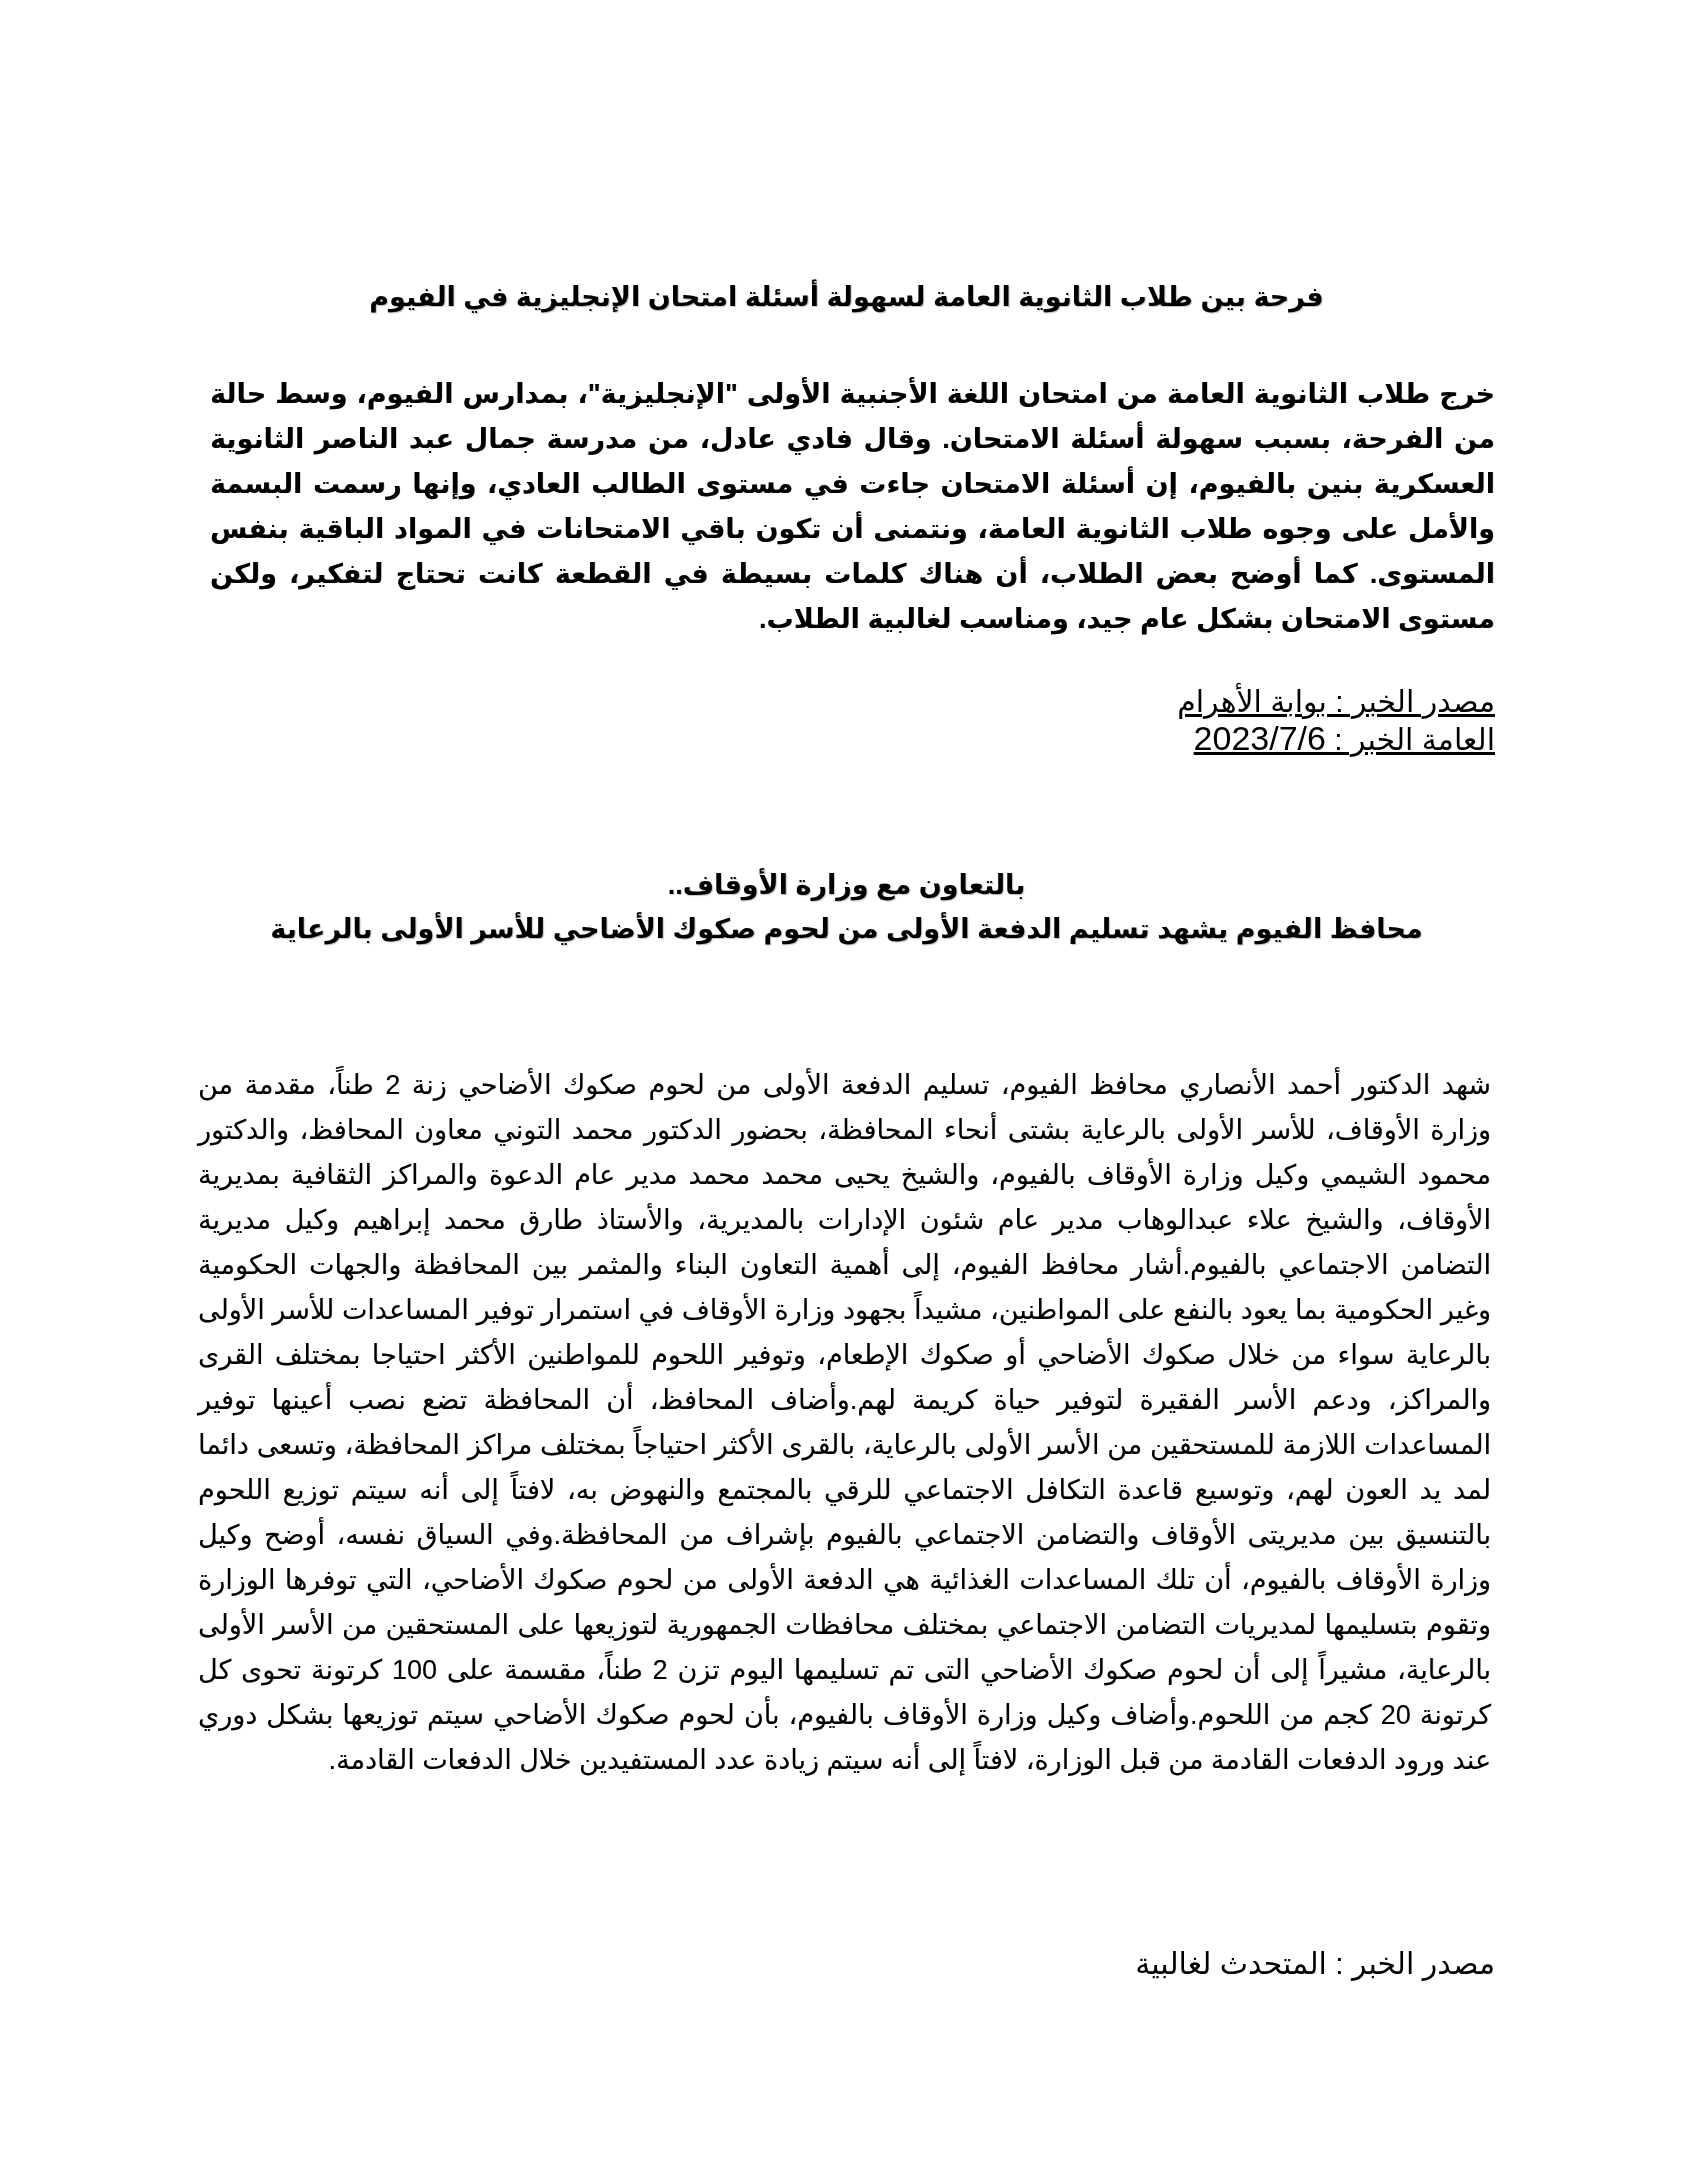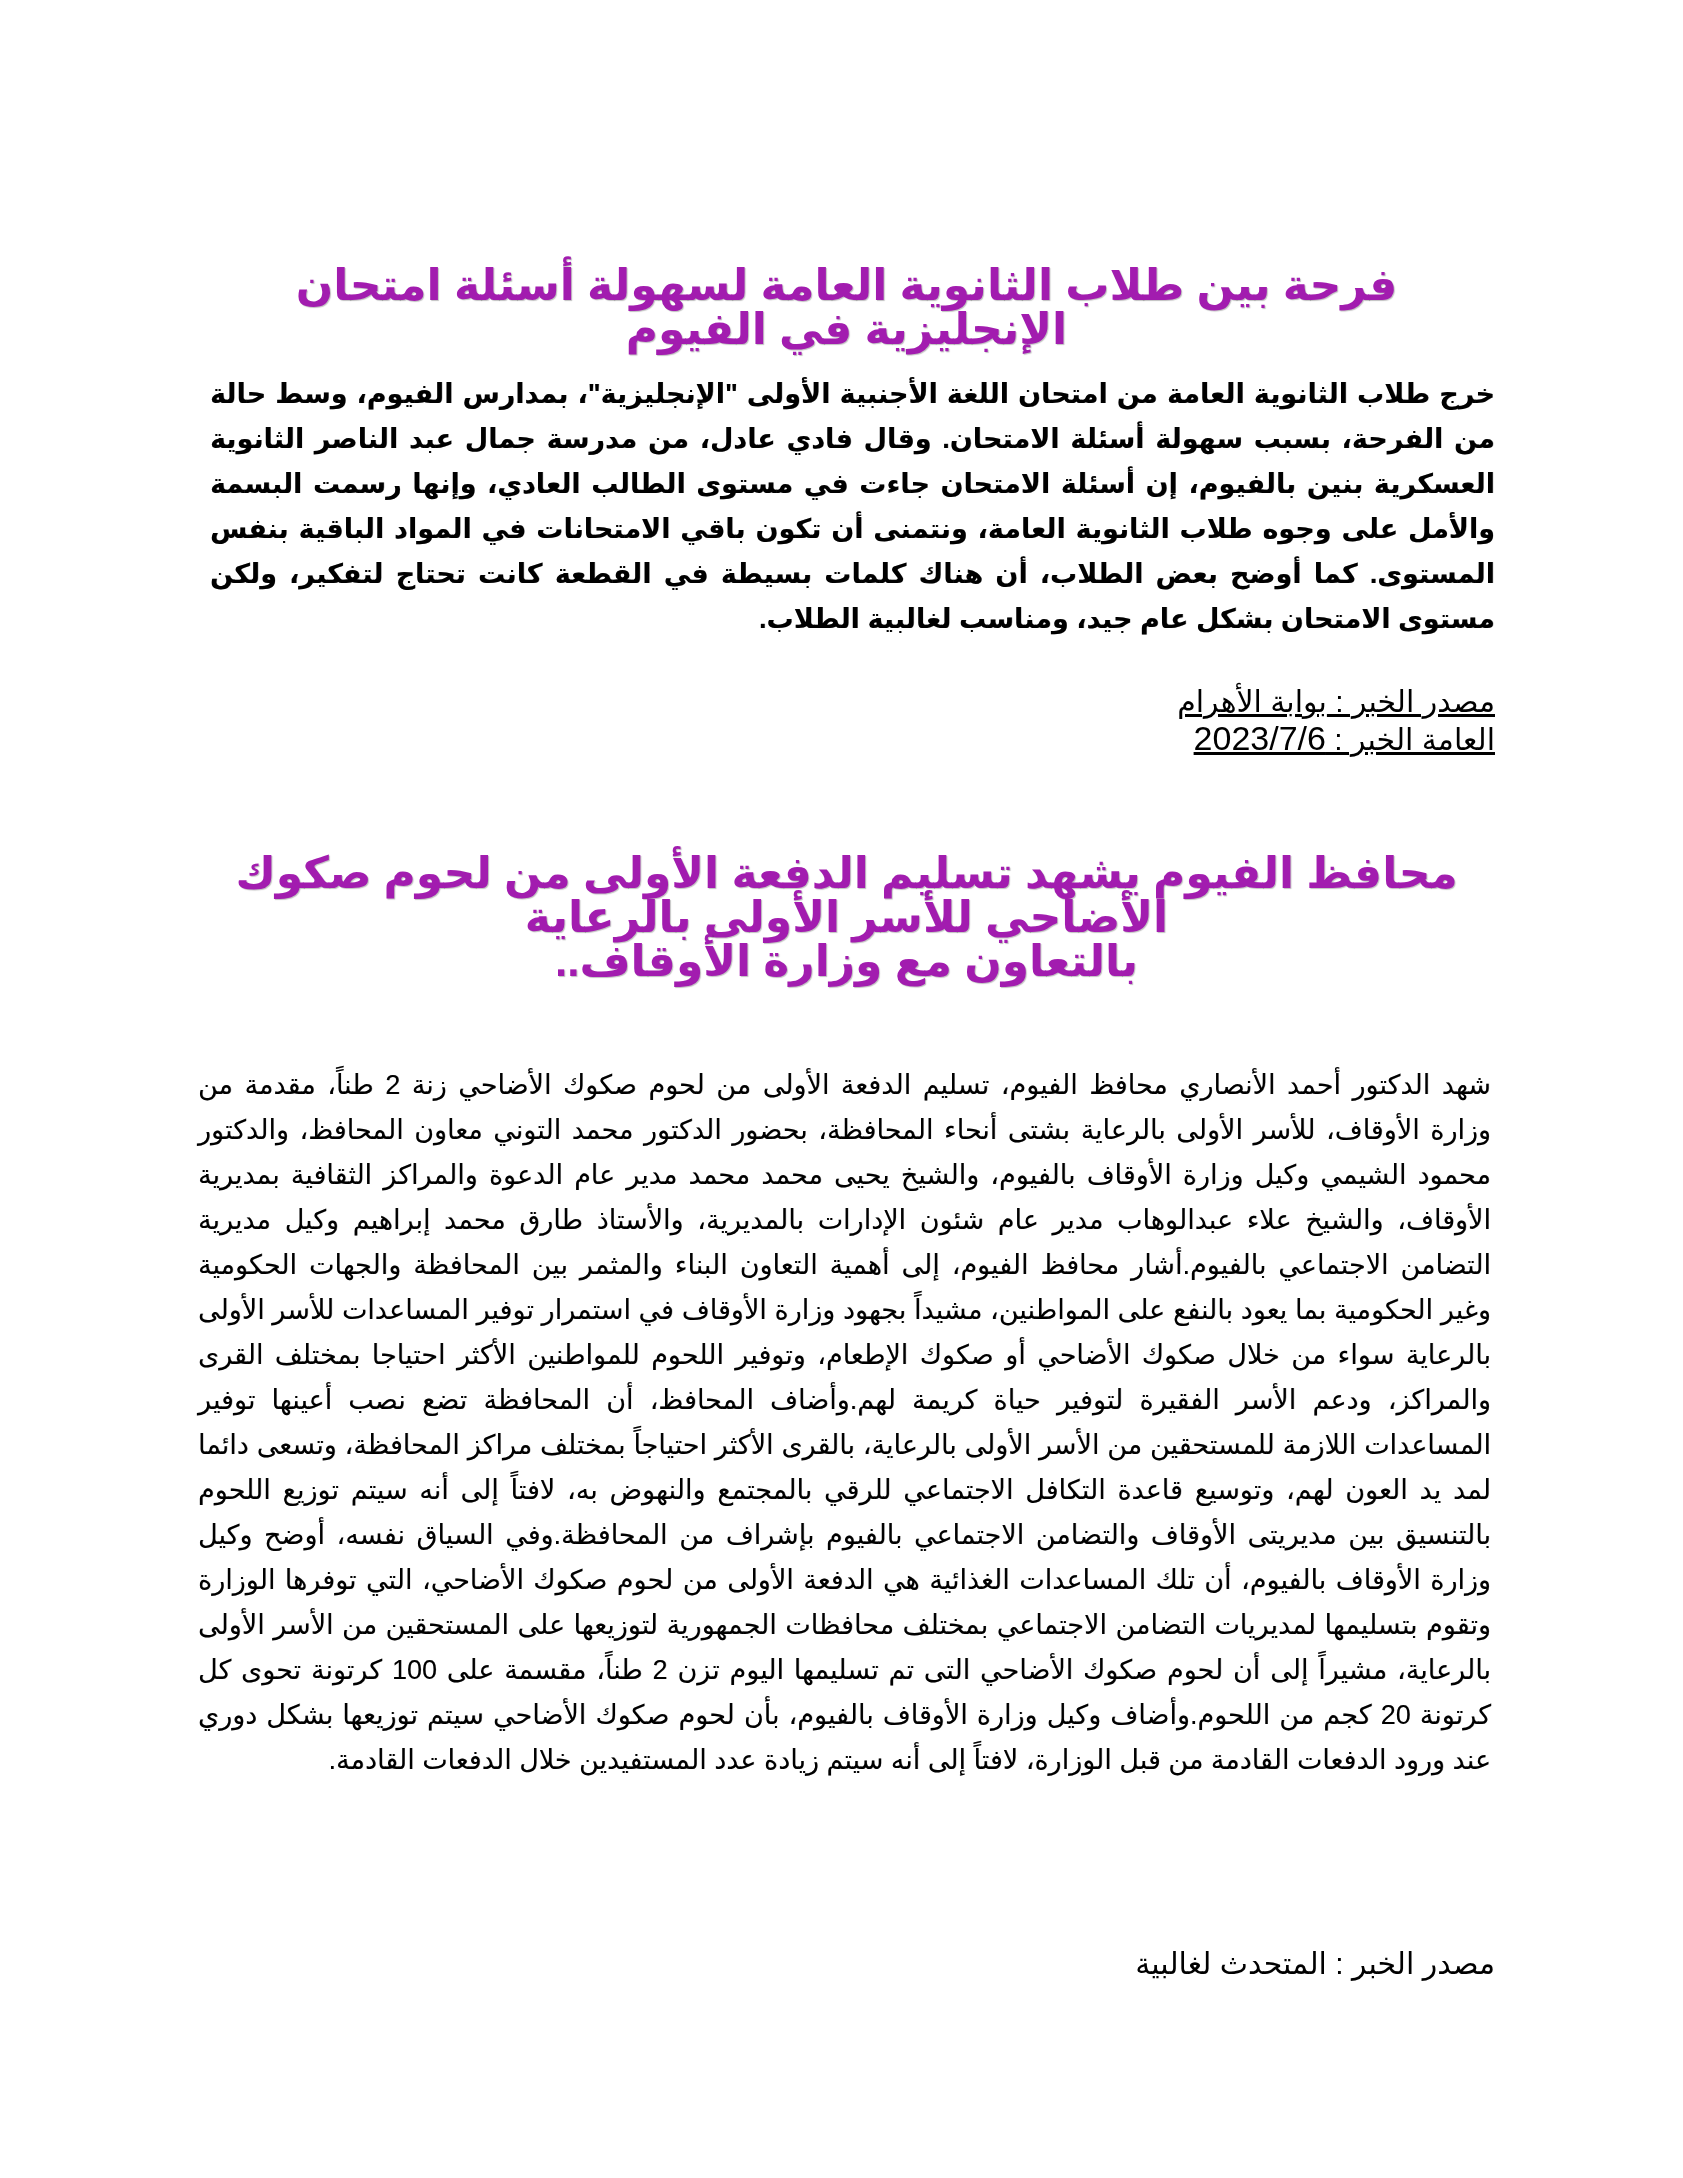--- a/index.html
+++ b/index.html
@@ -17,25 +17,25 @@
     }
     .page {
       position: absolute;
       left: 198px;
       top: 0;
       width: 1297px;
       direction: rtl;
     }
     .headline {
       font-weight: bold;
-      color: #a21caf;
+      color: #000000;
       text-align: center;
-      font-size: 44px;
+      font-size: 27px;
       line-height: 44px;
-      margin: 0;
+      margin: 12px;
       text-shadow: 1px 1px 1px rgba(0,0,0,0.25);
     }
     .h1 {
       position: absolute;
       top: 263px;
       left: 0;
       right: 0;
     }
     .h2 {
       position: absolute;
@@ -102,22 +102,22 @@
   <div class="meta meta1">
     <div class="meta-line">
       <span>مصدر الخبر : </span><span>بوابة الأهرام</span>
     </div>
     <div class="meta-line">
       <span>العامة الخبر : </span><span class="num" dir="ltr">2023/7/6</span>
     </div>
   </div>
 
   <h1 class="headline h2">
+    <div>بالتعاون مع وزارة الأوقاف..</div>
     <div>محافظ الفيوم يشهد تسليم الدفعة الأولى من لحوم صكوك الأضاحي للأسر الأولى بالرعاية</div>
-    <div>بالتعاون مع وزارة الأوقاف..</div>
   </h1>
 
   <p class="body-text p2">شهد الدكتور أحمد الأنصاري محافظ الفيوم، تسليم الدفعة الأولى من لحوم صكوك الأضاحي زنة 2 طناً، مقدمة من وزارة الأوقاف، للأسر الأولى بالرعاية بشتى أنحاء المحافظة، بحضور الدكتور محمد التوني معاون المحافظ، والدكتور محمود الشيمي وكيل وزارة الأوقاف بالفيوم، والشيخ يحيى محمد محمد مدير عام الدعوة والمراكز الثقافية بمديرية الأوقاف، والشيخ علاء عبدالوهاب مدير عام شئون الإدارات بالمديرية، والأستاذ طارق محمد إبراهيم وكيل مديرية التضامن الاجتماعي بالفيوم.أشار محافظ الفيوم، إلى أهمية التعاون البناء والمثمر بين المحافظة والجهات الحكومية وغير الحكومية بما يعود بالنفع على المواطنين، مشيداً بجهود وزارة الأوقاف في استمرار توفير المساعدات للأسر الأولى بالرعاية سواء من خلال صكوك الأضاحي أو صكوك الإطعام، وتوفير اللحوم للمواطنين الأكثر احتياجا بمختلف القرى والمراكز، ودعم الأسر الفقيرة لتوفير حياة كريمة لهم.وأضاف المحافظ، أن المحافظة تضع نصب أعينها توفير المساعدات اللازمة للمستحقين من الأسر الأولى بالرعاية، بالقرى الأكثر احتياجاً بمختلف مراكز المحافظة، وتسعى دائما لمد يد العون لهم، وتوسيع قاعدة التكافل الاجتماعي للرقي بالمجتمع والنهوض به، لافتاً إلى أنه سيتم توزيع اللحوم بالتنسيق بين مديريتى الأوقاف والتضامن الاجتماعي بالفيوم بإشراف من المحافظة.وفي السياق نفسه، أوضح وكيل وزارة الأوقاف بالفيوم، أن تلك المساعدات الغذائية هي الدفعة الأولى من لحوم صكوك الأضاحي، التي توفرها الوزارة وتقوم بتسليمها لمديريات التضامن الاجتماعي بمختلف محافظات الجمهورية لتوزيعها على المستحقين من الأسر الأولى بالرعاية، مشيراً إلى أن لحوم صكوك الأضاحي التى تم تسليمها اليوم تزن 2 طناً، مقسمة على 100 كرتونة تحوى كل كرتونة 20 كجم من اللحوم.وأضاف وكيل وزارة الأوقاف بالفيوم، بأن لحوم صكوك الأضاحي سيتم توزيعها بشكل دوري عند ورود الدفعات القادمة من قبل الوزارة، لافتاً إلى أنه سيتم زيادة عدد المستفيدين خلال الدفعات القادمة.</p>
 
   <div class="meta meta2">
     <div class="meta-line">
       <span>مصدر الخبر : </span><span>المتحدث لغالبية</span>
     </div>
   </div>
 

